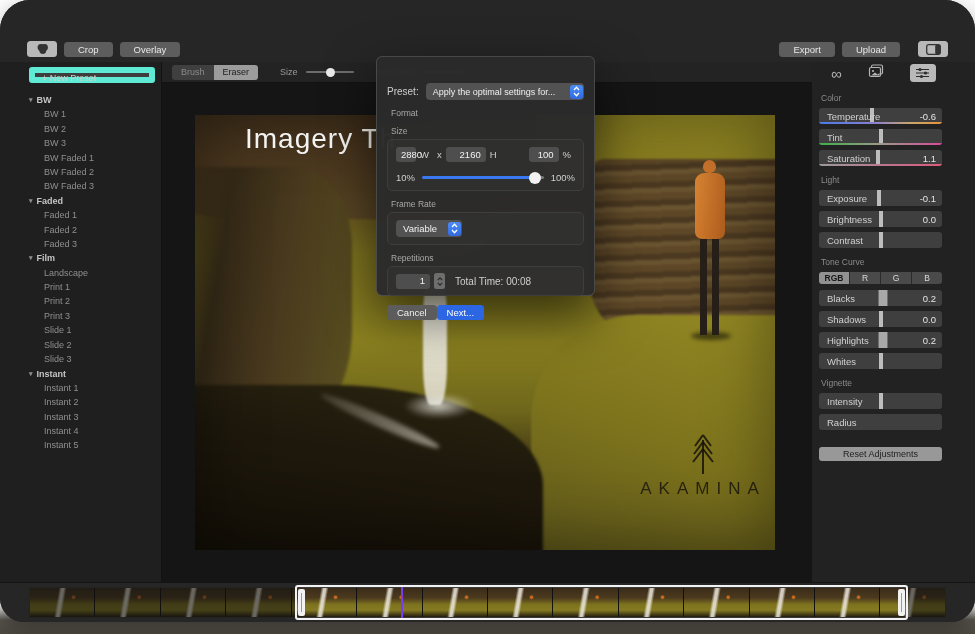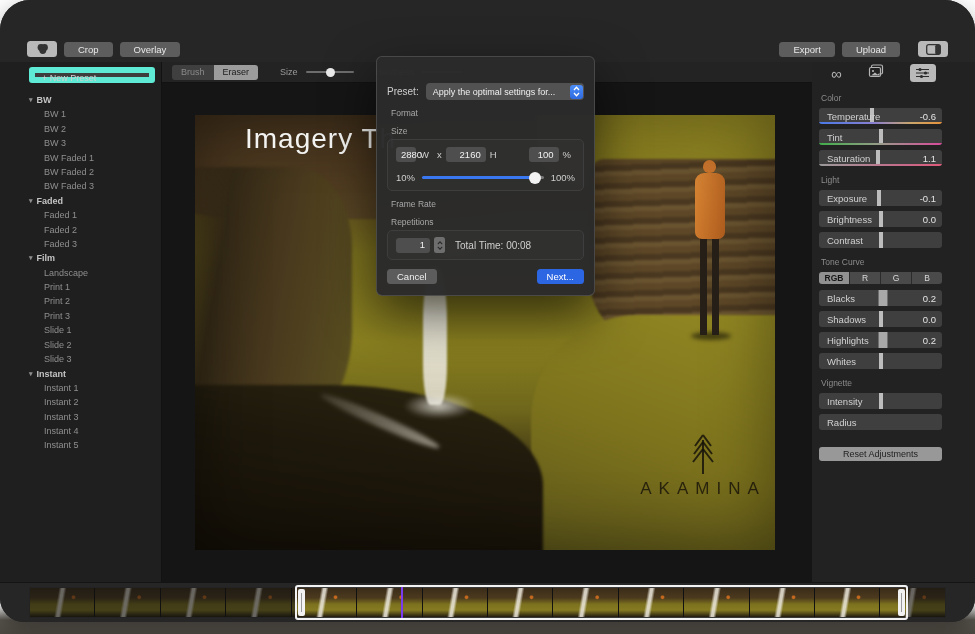--- a/index.html
+++ b/index.html
@@ -141,21 +141,21 @@
   .sec-label { font-size:8.5px; color:#a9a9a9; margin:8px 0 3px 4px; }
   .groupbox { border:1px solid #3e3e3e; border-radius:5px; background:rgba(255,255,255,.02); padding:7px 8px; }
   .field { height:15px; background:#4e4e4e; border-radius:3px; color:#f2f2f2; font-size:9.5px;
            text-align:right; padding:1.5px 5px 0; }
   .unit { font-size:9.5px; color:#cfcfcf; margin:0 4px; }
   .scale-track { position:relative; flex:1; height:3px; border-radius:2px; margin:0 7px;
                  background:linear-gradient(90deg,#3a78f2 0 93%,#787878 93%); }
   .scale-knob { position:absolute; right:2%; top:-4.5px; width:12px; height:12px; border-radius:50%; background:#f2f2f2; }
   .gray-stepper { width:11px; height:16px; background:#6e6e6e; border-radius:2.5px; margin-left:4px;
                   display:flex; flex-direction:column; align-items:center; justify-content:center; gap:1px; }
-  .dlg-buttons { display:flex; justify-content:space-between; margin-top:9px; }
+  .dlg-buttons { display:flex; justify-content:flex-start; margin-top:9px; }
   .dlg-btn { height:15px; padding:0 10px; border:none; border-radius:3.5px; font-size:9.5px; font-family:inherit; line-height:15px; }
   .dlg-btn.gray { background:#5c5c5c; color:#efefef; }
   .dlg-btn.blue { background:#2d66e3; color:#ffffff; }
 </style>
 </head>
 <body>
 
 <div class="stage">
   <div class="window">
 
@@ -441,20 +441,33 @@
       <div class="dlg-row" style="margin-top:10px;">
         <span class="unit" style="margin:0;">10%</span>
         <div class="scale-track">
           <div class="scale-knob"></div>
         </div>
         <span class="unit" style="margin:0;">100%</span>
       </div>
     </div>
 
     <div class="sec-label">Frame Rate</div>
+    <div class="groupbox">
+      <button class="dropdown" style="width:66px;">
+        <span>Variable</span>
+        <span class="stepper">
+          <svg width="7" height="5" viewBox="0 0 7 5">
+              <path d="M1 4 L3.5 1.2 L6 4" fill="none" stroke="#fff" stroke-width="1.3"></path>
+            </svg>
+          <svg width="7" height="5" viewBox="0 0 7 5">
+              <path d="M1 1 L3.5 3.8 L6 1" fill="none" stroke="#fff" stroke-width="1.3"></path>
+            </svg>
+        </span>
+      </button>
+    </div>
 
     <div class="sec-label">Repetitions</div>
     <div class="groupbox" style="padding:6px 8px;">
       <div class="dlg-row">
         <div class="field" style="width:34px;">1</div>
         <span class="gray-stepper">
           <svg width="6" height="4" viewBox="0 0 6 4">
               <path d="M0.8 3.2 L3 0.8 L5.2 3.2" fill="none" stroke="#2a2a2a" stroke-width="1.1"></path>
             </svg>
           <svg width="6" height="4" viewBox="0 0 6 4">

